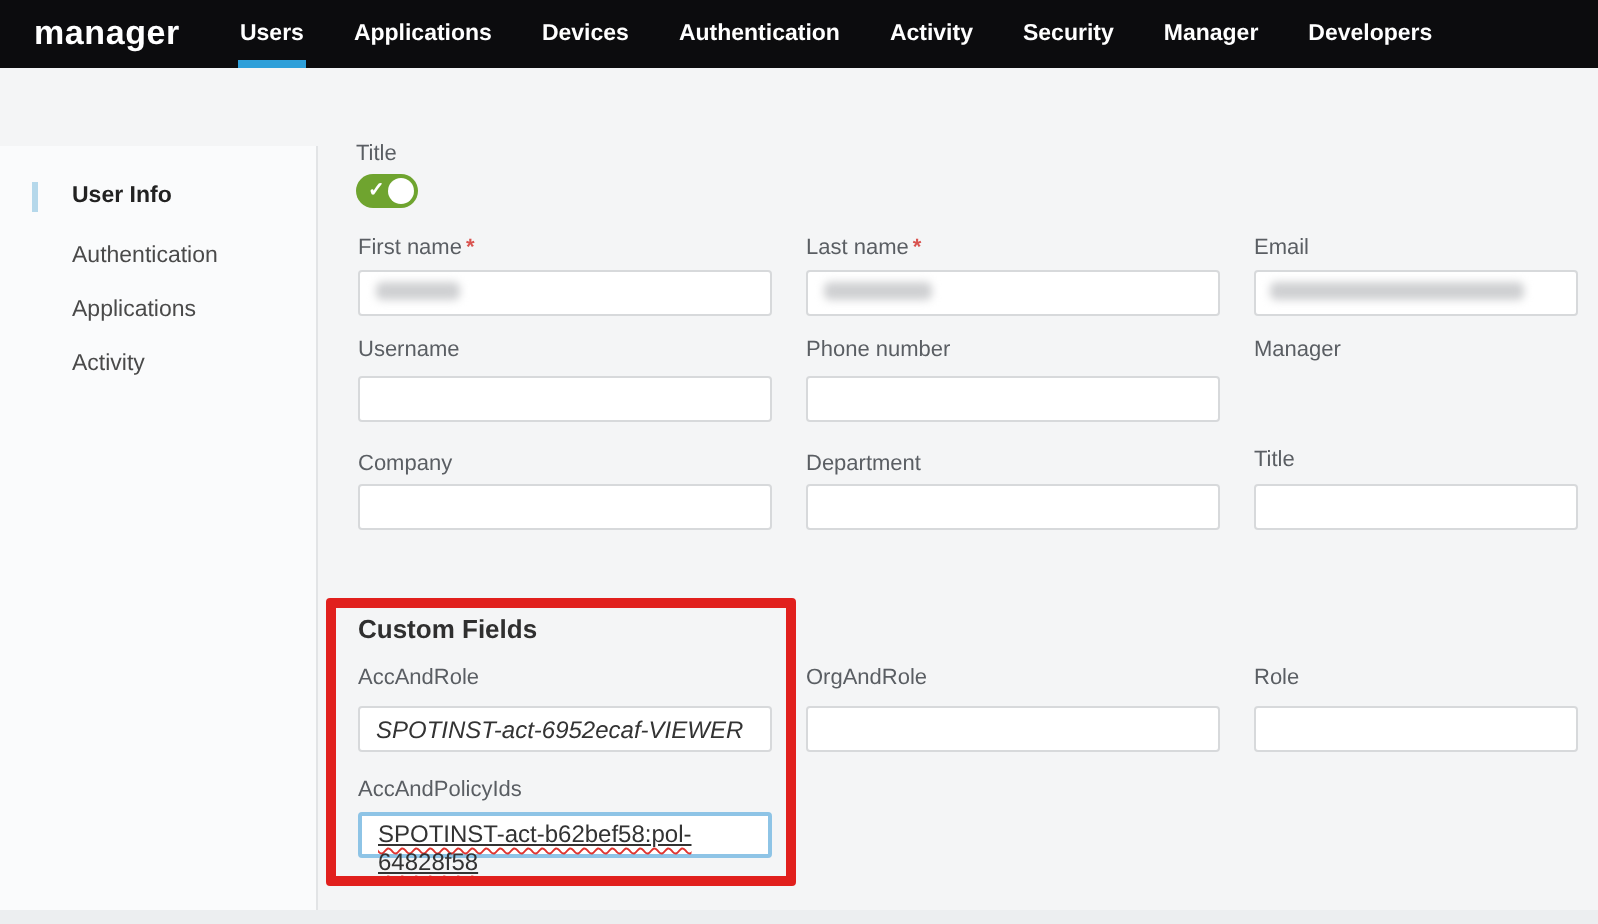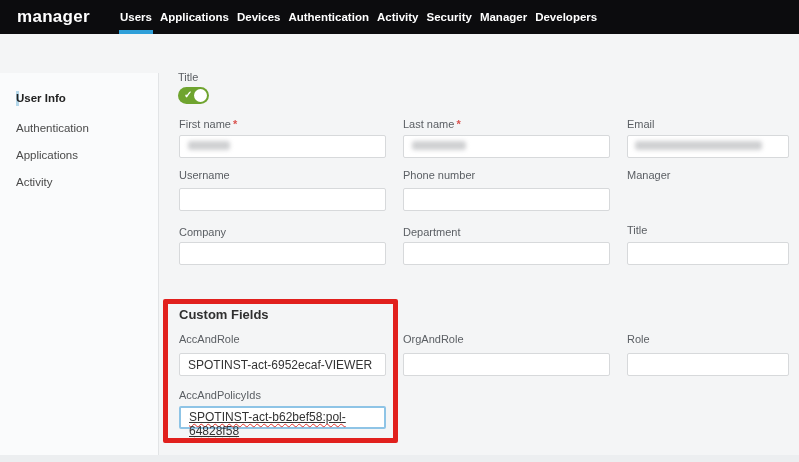--- a/index.html
+++ b/index.html
@@ -2,35 +2,35 @@
 <html><head>
 <meta charset="utf-8">
 <style>
   * { margin:0; padding:0; box-sizing:border-box; }
   body { background:#ffffff; font-family:"Liberation Sans", sans-serif; }
   .frame { position:relative; width:799px; height:462px; background:#f4f5f6; overflow:hidden; }
 
   
   .nav { position:absolute; top:0; left:0; right:0; height:34px; background:#0c0c0e; display:flex; align-items:center; padding-left:17px; z-index:10; }
   .logo { color:#fff; font-weight:bold; font-size:17px; letter-spacing:0.3px; margin-right:30px; cursor:pointer; }
-  .nav-items { display:flex; gap:8px; height:100%; align-items:flex-end; }
+  .nav-items { display:flex; gap:25px; height:100%; align-items:flex-end; }
   .nav-item { color:#fff; font-size:11.5px; font-weight:bold; position:relative; height:100%; display:flex; align-items:center; cursor:pointer; white-space:nowrap; }
   .nav-item.active::after { content:""; position:absolute; left:-1px; right:-1px; bottom:0; height:4px; background:#2e9fd9; }
 
   
   .header { position:absolute; top:34px; left:0; right:0; height:39px; background:#fff; box-shadow:0 1px 2px rgba(0,0,0,0.14); z-index:5; }
   .avatar { position:absolute; left:15px; top:4px; width:30px; height:30px; border-radius:50%; background:#ececec; overflow:hidden; }
   .breadcrumb-link { position:absolute; left:55px; top:7px; font-size:11px; font-weight:bold; color:#2c9bd8; cursor:pointer; }
 
   
   .blur { position:absolute; background:#cfd0d2; border-radius:3px; filter:blur(2px); z-index:6; }
 
   
   .sidebar { position:absolute; top:73px; left:0; width:159px; bottom:7px; background:#fafbfc; border-right:1px solid #e2e4e6; z-index:2; }
-  .side-item { position:absolute; left:16px; font-size:11.5px; color:#4a4a4a; cursor:pointer; white-space:nowrap; }
+  .side-item { position:absolute; left:36px; font-size:11.5px; color:#4a4a4a; cursor:pointer; white-space:nowrap; }
   .side-item.active { color:#222; font-weight:bold; }
   .side-active-bar { position:absolute; left:16px; width:3px; height:15px; background:#b5d8eb; }
 
   
   .flabel { position:absolute; font-size:11px; color:#5a5e63; z-index:3; white-space:nowrap; }
   .req { color:#d9534f; font-weight:bold; margin-left:2px; }
   .finput { position:absolute; height:23px; background:#fff; border:1px solid #d7d9db; border-radius:2px; font-size:12px; color:#333; padding:0 8px; z-index:3; outline:none; }
   .finput::placeholder { color:#a9adb2; }
   .finput-div { position:absolute; height:23px; background:#fff; border:1px solid #d7d9db; border-radius:2px; font-size:12px; color:#333; padding:3px 8px 0 8px; z-index:3; }
   .finput-div.focused { border:2px solid #8ec4e6; padding-top:2px; }
@@ -107,21 +107,21 @@
   <div class="flabel" style="left:627px; top:224px;">Title</div>
   <input class="finput c1" style="top: 242px;">
   <input class="finput c2" style="top: 242px;">
   <input class="finput c3" style="top: 242px;">
 
   <div class="section-title" style="left:179px; top:307px;">Custom Fields</div>
 
   <div class="flabel" style="left:179px; top:333px;">AccAndRole</div>
   <div class="flabel" style="left:403px; top:333px;">OrgAndRole</div>
   <div class="flabel" style="left:627px; top:333px;">Role</div>
-  <input class="finput c1" style="top: 353px;" value="SPOTINST-act-6952ecaf-VIEWER">
+  <input class="finput c1" style="top: 353px; font-style: italic;" value="SPOTINST-act-6952ecaf-VIEWER">
   <input class="finput c2" style="top: 353px;">
   <input class="finput c3" style="top: 353px;">
 
   <div class="flabel" style="left:179px; top:389px;">AccAndPolicyIds</div>
   <div class="finput-div focused c1" style="top:406px;text-decoration:underline;">
     <span class="wavy">SPOTINST-act-b62bef58:pol-64828f58</span>
   </div>
 
   <div class="annotation"></div>
 

